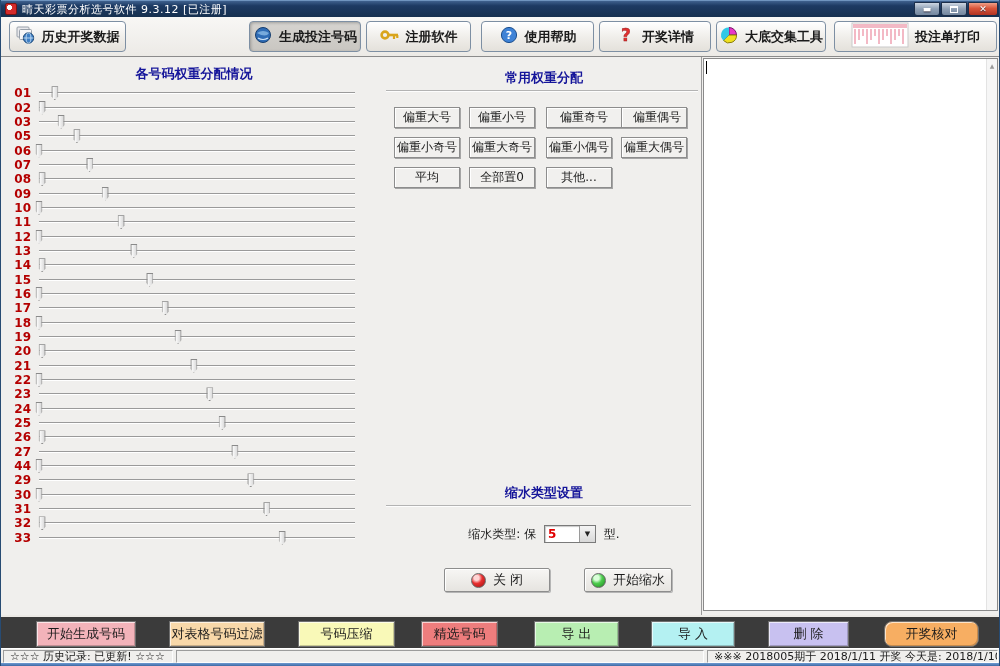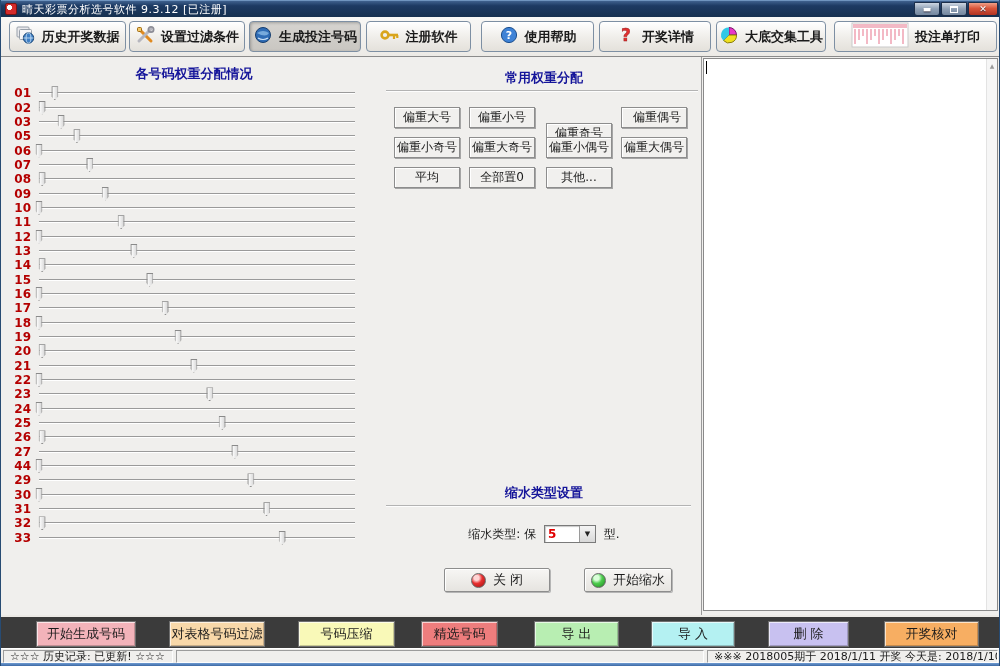--- a/index.html
+++ b/index.html
@@ -122,29 +122,20 @@
   <div class="toolbar" id="toolbar">
       <div class="tbtn tb1">
         <span><svg class="ticon" viewBox="0 0 20 18">
             <rect x="1" y="1" width="12" height="10" rx="1" fill="#e9e9ec" stroke="#98a0aa"></rect>
             <rect x="3.5" y="3.5" width="12" height="10" rx="1" fill="#f6f6f8" stroke="#98a0aa"></rect>
             <circle cx="12.5" cy="12" r="5.2" fill="#3f7fc4" stroke="#1d4877"></circle>
             <ellipse cx="12.5" cy="12" rx="2.4" ry="5" fill="none" stroke="#cfe4f7" stroke-width="0.8"></ellipse>
             <line x1="7.4" y1="12" x2="17.6" y2="12" stroke="#cfe4f7" stroke-width="0.8"></line>
           </svg></span>
         <span>历史开奖数据</span>
-      </div>
-      <div class="tbtn tb2">
-        <span><svg class="ticon" viewBox="0 0 20 18">
-            <line x1="4" y1="3" x2="16" y2="15" stroke="#e08a20" stroke-width="3" stroke-linecap="round"></line>
-            <rect x="2.5" y="1.5" width="4" height="4" rx="1" fill="#f3c96a" stroke="#a06a10"></rect>
-            <line x1="16" y1="3" x2="4" y2="15" stroke="#b6b6be" stroke-width="3" stroke-linecap="round"></line>
-            <circle cx="16" cy="3.5" r="2.6" fill="none" stroke="#8d8d96" stroke-width="1.8"></circle>
-          </svg></span>
-        <span>设置过滤条件</span>
       </div>
       <div class="tbtn tb3 pressed">
         <span><svg class="ticon" viewBox="0 0 20 18">
             <circle cx="10" cy="9" r="7.5" fill="#2f6cb5" stroke="#173e6e"></circle>
             <path d="M4 7 q6 -4 12 0 q-3 5 -12 0 z" fill="#7fb1e0" opacity="0.9"></path>
             <path d="M5 12 q5 3 10 0" stroke="#cfe4f7" stroke-width="1.2" fill="none"></path>
           </svg></span>
         <span>生成投注号码</span>
       </div>
       <div class="tbtn tb4">
@@ -428,21 +419,21 @@
             <span class="sthumb" style="left:77%"></span>
           </span>
         </div>
       </div>
 
     <div class="panel-title rp-title">常用权重分配</div>
     <div class="hrule" style="left:385px; top:33px; width:312px;"></div>
     <div class="wgrid" id="wgrid">
         <div class="wbtn" style="left: 0px; top: 0px; width: 66px;">偏重大号</div>
         <div class="wbtn" style="left: 75px; top: 0px; width: 66px;">偏重小号</div>
-        <div class="wbtn" style="left: 152px; top: 16px; width: 66px;">偏重奇号</div>
+        <div class="wbtn" style="left: 152px; top: 0px; width: 76px;">偏重奇号</div>
         <div class="wbtn" style="left: 227px; top: 0px; width: 66px; padding-left: 6px;">偏重偶号</div>
         <div class="wbtn" style="left: 0px; top: 30px; width: 66px;">偏重小奇号</div>
         <div class="wbtn" style="left: 75px; top: 30px; width: 66px;">偏重大奇号</div>
         <div class="wbtn" style="left: 152px; top: 30px; width: 66px;">偏重小偶号</div>
         <div class="wbtn" style="left: 227px; top: 30px; width: 66px;">偏重大偶号</div>
         <div class="wbtn" style="left: 0px; top: 60px; width: 66px;">平均</div>
         <div class="wbtn" style="left: 75px; top: 60px; width: 66px;">全部置0</div>
         <div class="wbtn" style="left: 152px; top: 60px; width: 66px;">其他...</div>
       </div>
 
@@ -478,21 +469,21 @@
   </div>
 
   <div class="bottombar" id="bottombar">
       <div class="bbtn bb1" style="background: rgb(243, 179, 186);">开始生成号码</div>
       <div class="bbtn bb2" style="background: rgb(248, 216, 169);">对表格号码过滤</div>
       <div class="bbtn bb3" style="background: rgb(249, 249, 184);">号码压缩</div>
       <div class="bbtn bb4" style="background: rgb(238, 125, 125);">精选号码</div>
       <div class="bbtn bb5" style="background: rgb(184, 238, 178);">导 出</div>
       <div class="bbtn bb6" style="background: rgb(180, 241, 242);">导 入</div>
       <div class="bbtn bb7" style="background: rgb(200, 193, 240);">删 除</div>
-      <div class="bbtn bb8" style="background: rgb(247, 174, 98);">开奖核对</div>
+      <div class="bbtn bb8" style="background: rgb(247, 174, 98); border-radius: 8px;">开奖核对</div>
     </div>
 
   <div class="statusbar">
     <span class="sseg s1">☆☆☆ 历史记录: 已更新!  ☆☆☆</span>
     <span class="sseg s2"></span>
     <span class="sseg s3">※※※ 2018005期于 2018/1/11 开奖   今天是:  2018/1/10 ※※※</span>
   </div>
   <div class="bottomedge"></div>
 </div>
 

